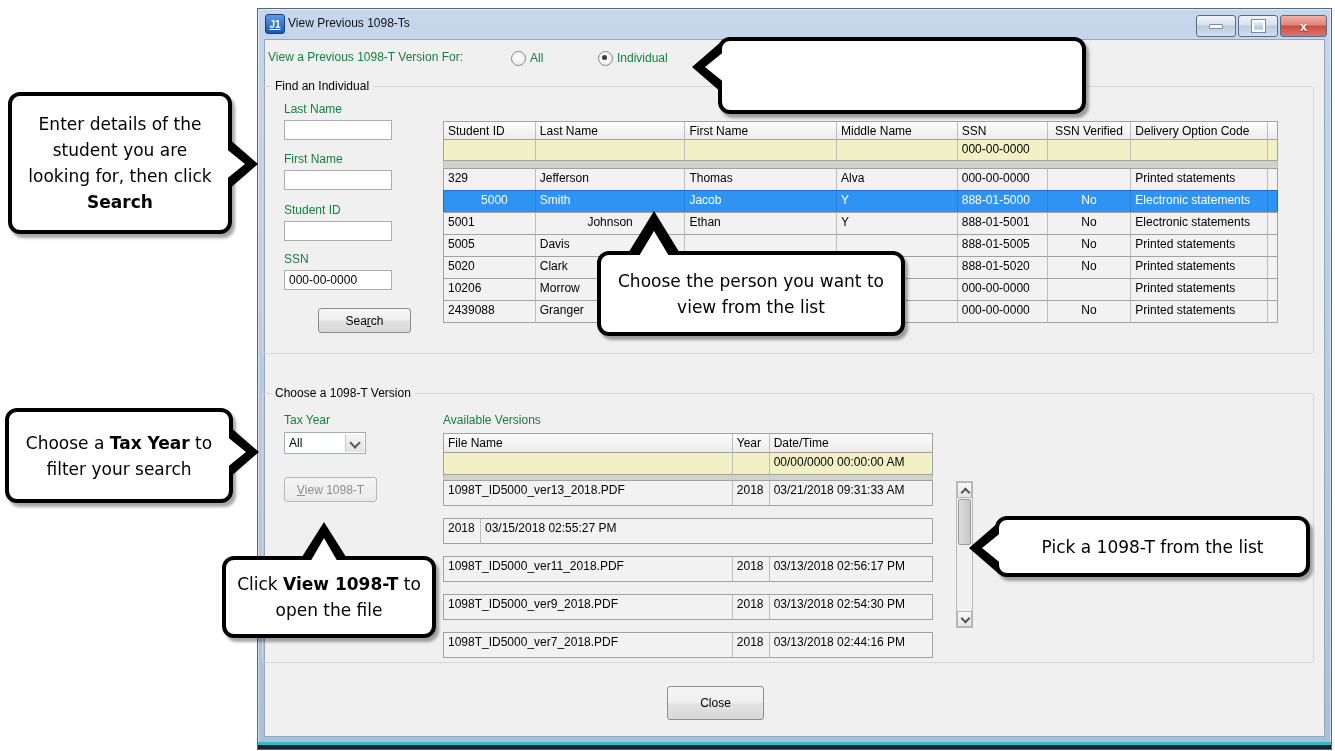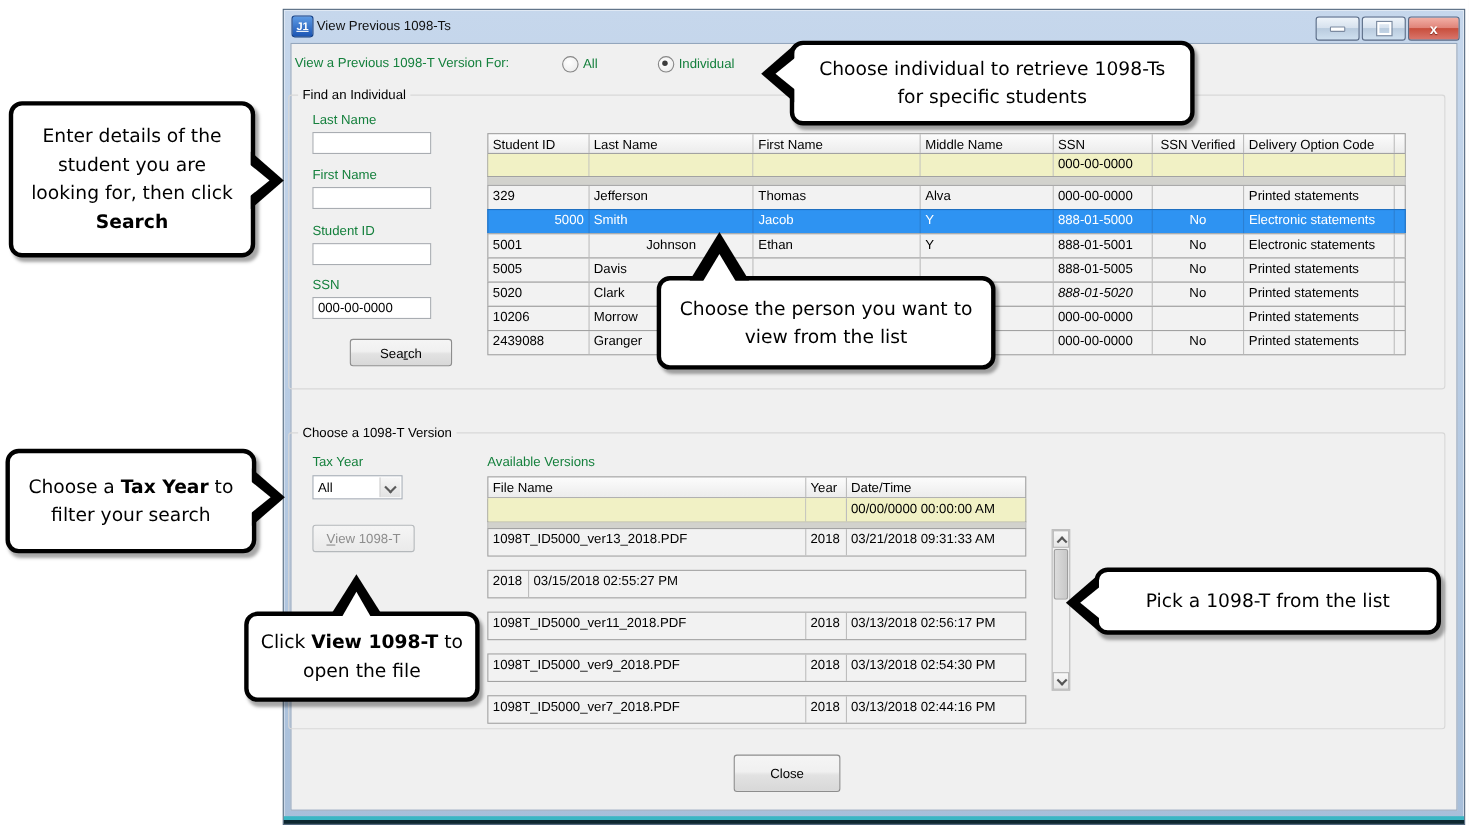--- a/index.html
+++ b/index.html
@@ -160,21 +160,21 @@
         <div class="g-cell" style="width: 92px; text-align: left;">329</div>
         <div class="g-cell" style="width: 150px; text-align: left;">Jefferson</div>
         <div class="g-cell" style="width: 152px; text-align: left;">Thomas</div>
         <div class="g-cell" style="width: 121px; text-align: left;">Alva</div>
         <div class="g-cell" style="width: 90px; text-align: left;">000-00-0000</div>
         <div class="g-cell" style="width: 84px; text-align: center;"></div>
         <div class="g-cell" style="width: 137px; text-align: left;">Printed statements</div>
         <div class="g-cell" style="width: 9px; text-align: left;"></div>
       </div>
       <div class="g-row g-data g-sel">
-        <div class="g-cell" style="width: 92px; text-align: right; padding-left: 14px;">5000</div>
+        <div class="g-cell" style="width: 92px; text-align: center; padding-left: 14px;">5000</div>
         <div class="g-cell" style="width: 150px; text-align: left;">Smith</div>
         <div class="g-cell" style="width: 152px; text-align: left;">Jacob</div>
         <div class="g-cell" style="width: 121px; text-align: left;">Y</div>
         <div class="g-cell" style="width: 90px; text-align: left;">888-01-5000</div>
         <div class="g-cell" style="width: 84px; text-align: center;">No</div>
         <div class="g-cell" style="width: 137px; text-align: left;">Electronic statements</div>
         <div class="g-cell" style="width: 9px; text-align: left;"></div>
       </div>
       <div class="g-row g-data">
         <div class="g-cell" style="width: 92px; text-align: left;">5001</div>
@@ -194,21 +194,21 @@
         <div class="g-cell" style="width: 90px; text-align: left;">888-01-5005</div>
         <div class="g-cell" style="width: 84px; text-align: center;">No</div>
         <div class="g-cell" style="width: 137px; text-align: left;">Printed statements</div>
         <div class="g-cell" style="width: 9px; text-align: left;"></div>
       </div>
       <div class="g-row g-data">
         <div class="g-cell" style="width: 92px; text-align: left;">5020</div>
         <div class="g-cell" style="width: 150px; text-align: left;">Clark</div>
         <div class="g-cell" style="width: 152px; text-align: left;"></div>
         <div class="g-cell" style="width: 121px; text-align: left;"></div>
-        <div class="g-cell" style="width: 90px; text-align: left; font-style: italic;">888-01-5020</div>
+        <div class="g-cell" style="width: 90px; text-align: left;">888-01-5020</div>
         <div class="g-cell" style="width: 84px; text-align: center;">No</div>
         <div class="g-cell" style="width: 137px; text-align: left;">Printed statements</div>
         <div class="g-cell" style="width: 9px; text-align: left;"></div>
       </div>
       <div class="g-row g-data">
         <div class="g-cell" style="width: 92px; text-align: left;">10206</div>
         <div class="g-cell" style="width: 150px; text-align: left;">Morrow</div>
         <div class="g-cell" style="width: 152px; text-align: left;"></div>
         <div class="g-cell" style="width: 121px; text-align: left;"></div>
         <div class="g-cell" style="width: 90px; text-align: left;">000-00-0000</div>
@@ -312,21 +312,20 @@
 
   <div class="callout" style="left:222px;top:556px;width:214px;height:82px;">
     <span class="ptr pu-out" style="left:74px;top:-38px;border-bottom-width:38px;border-left-width:24px;border-right-width:24px;"></span>
     <span class="ptr pu-in" style="left:83px;top:-22px;border-bottom-width:26px;border-left-width:15px;border-right-width:15px;"></span>
     <div class="co-text"><span>Click </span><span class="b">View 1098-T</span><span> to open the file</span></div>
   </div>
 
   <div class="callout" style="left:718px;top:37px;width:368px;height:77px;">
     <span class="ptr pl-out" style="top:0px;"></span>
     <span class="ptr pl-in" style="top:9px;"></span>
-    <div class="co-text"><span>Choose individual to retrieve 1098-Ts for specific students</span></div>
   </div>
 
   <div class="callout" style="left:597px;top:251px;width:308px;height:85px;">
     <span class="ptr pu-out" style="left:26px;top:-44px;"></span>
     <span class="ptr pu-in" style="left:35px;top:-24px;"></span>
     <div class="co-text"><span>Choose the person you want to view from the list</span></div>
   </div>
 
   <div class="callout" style="left:995px;top:516px;width:315px;height:61px;">
     <span class="ptr pl-out" style="top:2px;"></span>

